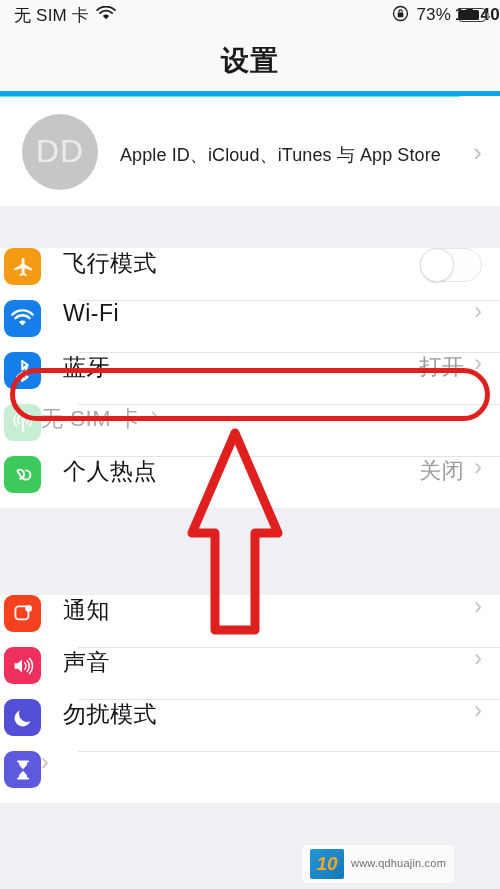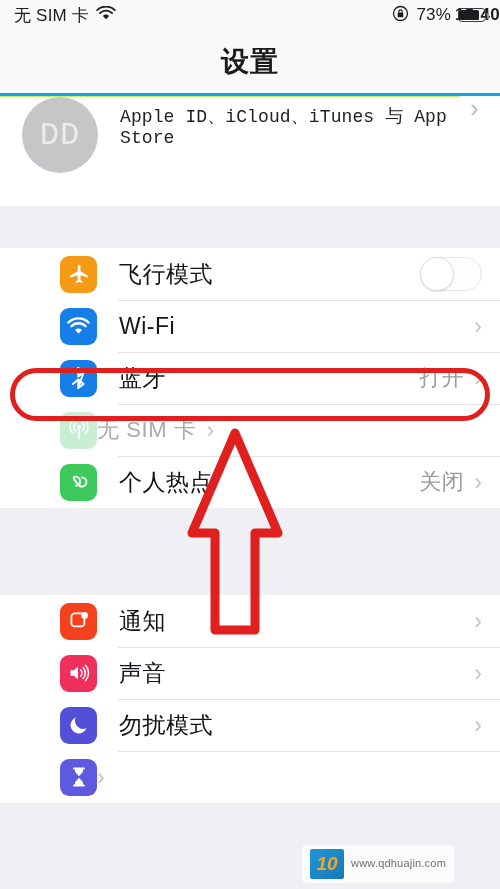--- a/index.html
+++ b/index.html
@@ -2,21 +2,21 @@
 <html><head>
 <meta charset="utf-8">
 <style>
   * { box-sizing: border-box; margin: 0; padding: 0; }
   html, body {
     width: 500px; height: 889px;
     background: #ffffff;
     font-family: "Liberation Sans", "DejaVu Sans", sans-serif;
     overflow: hidden;
   }
-  #phone { position: relative; width: 460px; height: 889px; background: #bef264; }
+  #phone { position: relative; width: 460px; height: 889px; background: #5eead4; }
 
   
   .statusbar {
     position: absolute; top: 0; left: 0; width: 500px; height: 30px;
     background: #f9f9f9;
     display: flex; align-items: center; justify-content: space-between;
     padding: 0 14px;
   }
   .sb-left, .sb-right { display: flex; align-items: center; gap: 7px; }
   .sb-text { font-size: 17px; color: #1c1c1e; letter-spacing: .2px; }
@@ -30,45 +30,45 @@
     content: ""; position: absolute; right: -4px; top: 4px;
     width: 2.2px; height: 6px; background: #8e8e93; border-radius: 0 2px 2px 0;
   }
   .batt i { position: absolute; left: 1.4px; top: 1.4px; bottom: 1.4px;
             width: 73%; background: #1c1c1e; border-radius: 2px; display: block; }
 
   
   .navbar {
     position: absolute; top: 30px; left: 0; width: 500px; height: 66px;
     background: #f9f9f9; display: flex; align-items: center; justify-content: center;
-    border-bottom: 3px solid #0ea5e9;
+    border-bottom: 5px solid #0ea5e9;
   }
   .navtitle { font-size: 28px; font-weight: 700; color: #1b1b1d; letter-spacing: 1px; }
 
   
   .account {
     position: absolute; top: 97px; left: 0; width: 500px; height: 109px;
-    background: #ffffff; display: flex; align-items: flex-start; padding: 0 18px 0 22px; font-family: Liberation Mono, monospace;
+    background: #ffffff; display: flex; align-items: center; padding: 0 18px 0 22px;
   }
   .avatar {
     width: 76px; height: 76px; border-radius: 50%; background: #c6c6c9;
     display: flex; align-items: center; justify-content: center;
     color: #ebebed; font-size: 32px; letter-spacing: 1px; flex: 0 0 auto;
   }
   .acct-text { flex: 1 1 auto; margin-left: 22px; min-width: 0; }
   .acct-name { font-size: 27px; color: #111114; letter-spacing: .5px; white-space: pre; line-height: 1.1; }
   .acct-sub  { font-size: 18px; color: #222226; margin-top: 7px; letter-spacing: .1px; }
   .chev { color: #c0c0c5; font-size: 26px; font-weight: 300; flex: 0 0 auto; margin-left: 8px; line-height: 1; }
 
   
   .gap { background: #efeff4; width: 500px; position: absolute; left: 0; }
   .group { position: absolute; left: 0; width: 500px; background: #ffffff; }
   .row {
-    position: relative; height: 52px; display: flex; align-items: center;
-    padding-left: 20px; padding-right: 18px; background: #ffffff; margin-left: 40px;
+    position: relative; height: 52px; display: flex; 
+    padding-left: 4px; padding-right: 18px; background: #ffffff;
   }
   .row + .row::before {
     content: ""; position: absolute; left: 78px; right: 0; top: 0; height: 1px; background: #e3e3e6;
   }
   .ico {
     width: 37px; height: 37px; border-radius: 9px; flex: 0 0 auto;
     display: flex; align-items: center; justify-content: center;
     color: #fff; position: relative;
   }
   .ico svg { display: block; }

